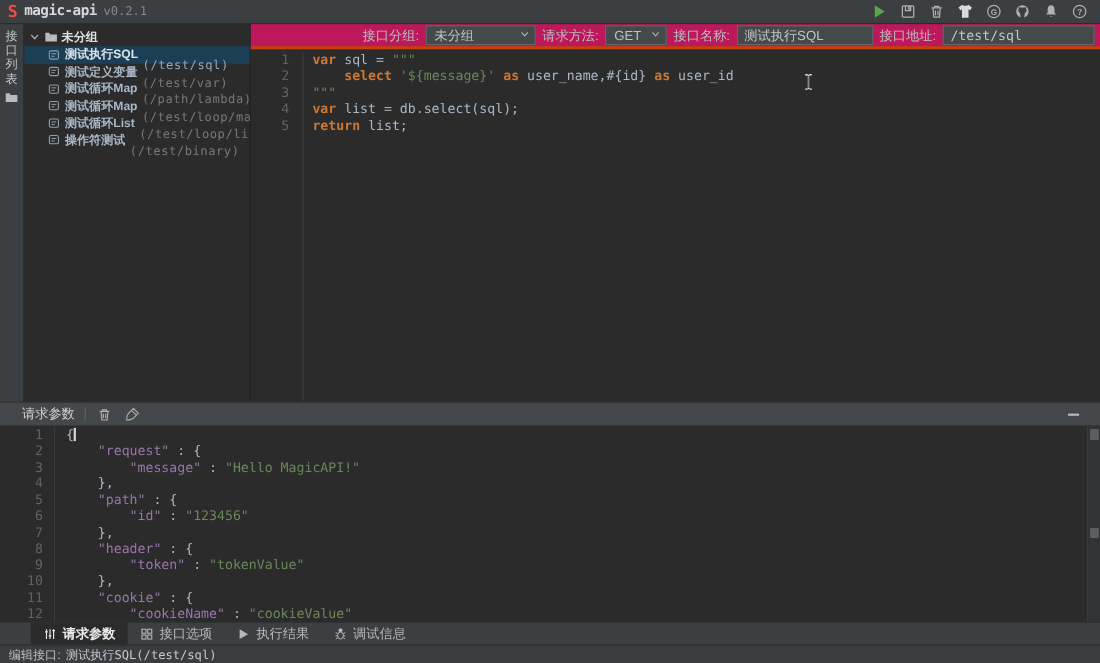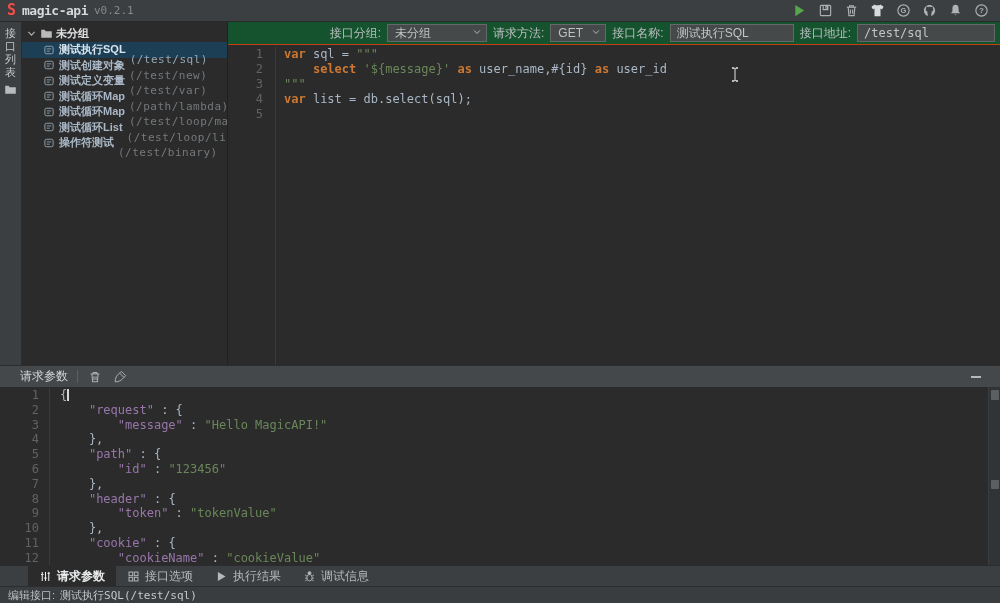--- a/index.html
+++ b/index.html
@@ -36,21 +36,21 @@
     padding-left:21px; cursor:pointer; white-space:nowrap; }
   .tree-item .nm { color:#a9b7c6; font-size:11px; font-weight:600; }
   .tree-item .pth { color:#74797c; font-size:11px;
     font-family:"DejaVu Sans Mono",monospace; letter-spacing:0.5px;margin-top:20px; }
   .tree-item.selected { background:#1d3f55; }
   .tree-item.selected .nm { color:#d7e4ee; }
   .tree-item.selected .pth { color:#8fa9bd; }
   .ti-icon svg, .group-row svg { display:block; }
 
   .editor-col { flex:1; display:flex; flex-direction:column; }
-  .toolbar { height:23px; background:#14532d; border-bottom:1px solid #c2410c;
+  .toolbar { height:23px; background:#be185d; border-bottom:3px solid #c2410c;
     display:flex; align-items:center; justify-content:flex-end; gap:6px;
     padding-right:5px; }
   .tb-label { color:#bcbec0; font-size:12px; }
   .tb-select { height:18px; background:#45494a; border:1px solid #646868;
     display:flex; align-items:center; color:#bfc1c3; font-size:12px;
     padding:0 4px 0 7px; cursor:pointer; }
   .tb-select .val { flex:1; }
   .tb-select svg { width:10px; height:10px; }
   .sel-group { width:100px; }
   .sel-method { width:56px; }
@@ -196,30 +196,20 @@
     <div id="api-tree">
         <div class="tree-item selected">
           <span class="ti-icon">
             <svg viewBox="0 0 16 16" width="12" height="12">
               <rect x="2.5" y="3" width="11" height="10" rx="2" fill="none" stroke="#8fa0ac" stroke-width="1.3"></rect>
               <path d="M5 6.5h6M5 9.5h4" stroke="#8fa0ac" stroke-width="1.2"></path>
             </svg>
           </span>
           <span class="nm">测试执行SQL</span>
           <span class="pth">(/test/sql)</span>
-        </div>
-        <div class="tree-item">
-          <span class="ti-icon">
-            <svg viewBox="0 0 16 16" width="12" height="12">
-              <rect x="2.5" y="3" width="11" height="10" rx="2" fill="none" stroke="#8fa0ac" stroke-width="1.3"></rect>
-              <path d="M5 6.5h6M5 9.5h4" stroke="#8fa0ac" stroke-width="1.2"></path>
-            </svg>
-          </span>
-          <span class="nm">测试创建对象</span>
-          <span class="pth">(/test/new)</span>
         </div>
         <div class="tree-item">
           <span class="ti-icon">
             <svg viewBox="0 0 16 16" width="12" height="12">
               <rect x="2.5" y="3" width="11" height="10" rx="2" fill="none" stroke="#8fa0ac" stroke-width="1.3"></rect>
               <path d="M5 6.5h6M5 9.5h4" stroke="#8fa0ac" stroke-width="1.2"></path>
             </svg>
           </span>
           <span class="nm">测试定义变量</span>
           <span class="pth">(/test/var)</span>
@@ -295,20 +285,21 @@
           <div>2</div>
           <div>3</div>
           <div>4</div>
           <div>5</div>
         </div>
       <div class="lines">
           <div class="line"><span class="tk-kw">var</span><span class="tk-pl"> sql = </span><span class="tk-str">"""</span></div>
           <div class="line"><span class="tk-pl">    </span><span class="tk-kw">select</span><span class="tk-pl"> </span><span class="tk-str">'${message}'</span><span class="tk-pl"> </span><span class="tk-kw">as</span><span class="tk-pl"> user_name,#{id} </span><span class="tk-kw">as</span><span class="tk-pl"> user_id</span></div>
           <div class="line"><span class="tk-str">"""</span></div>
           <div class="line"><span class="tk-kw">var</span><span class="tk-pl"> list = db.select(sql);</span></div>
+          <div class="line"><span class="tk-kw">return</span><span class="tk-pl"> list;</span></div>
         </div>
       <svg class="ibeam" viewBox="0 0 8 15">
         <path d="M1 1 h2.2 M4.8 1 H7 M4 1 v13 M1 14 h2.2 M4.8 14 H7" stroke="#e8eaeb" stroke-width="1.3" fill="none"></path>
         <path d="M4 2 v11" stroke="#2b2b2b" stroke-width="0.5"></path>
       </svg>
     </div>
   </div>
 </div>
 
 <div class="panel-header">

